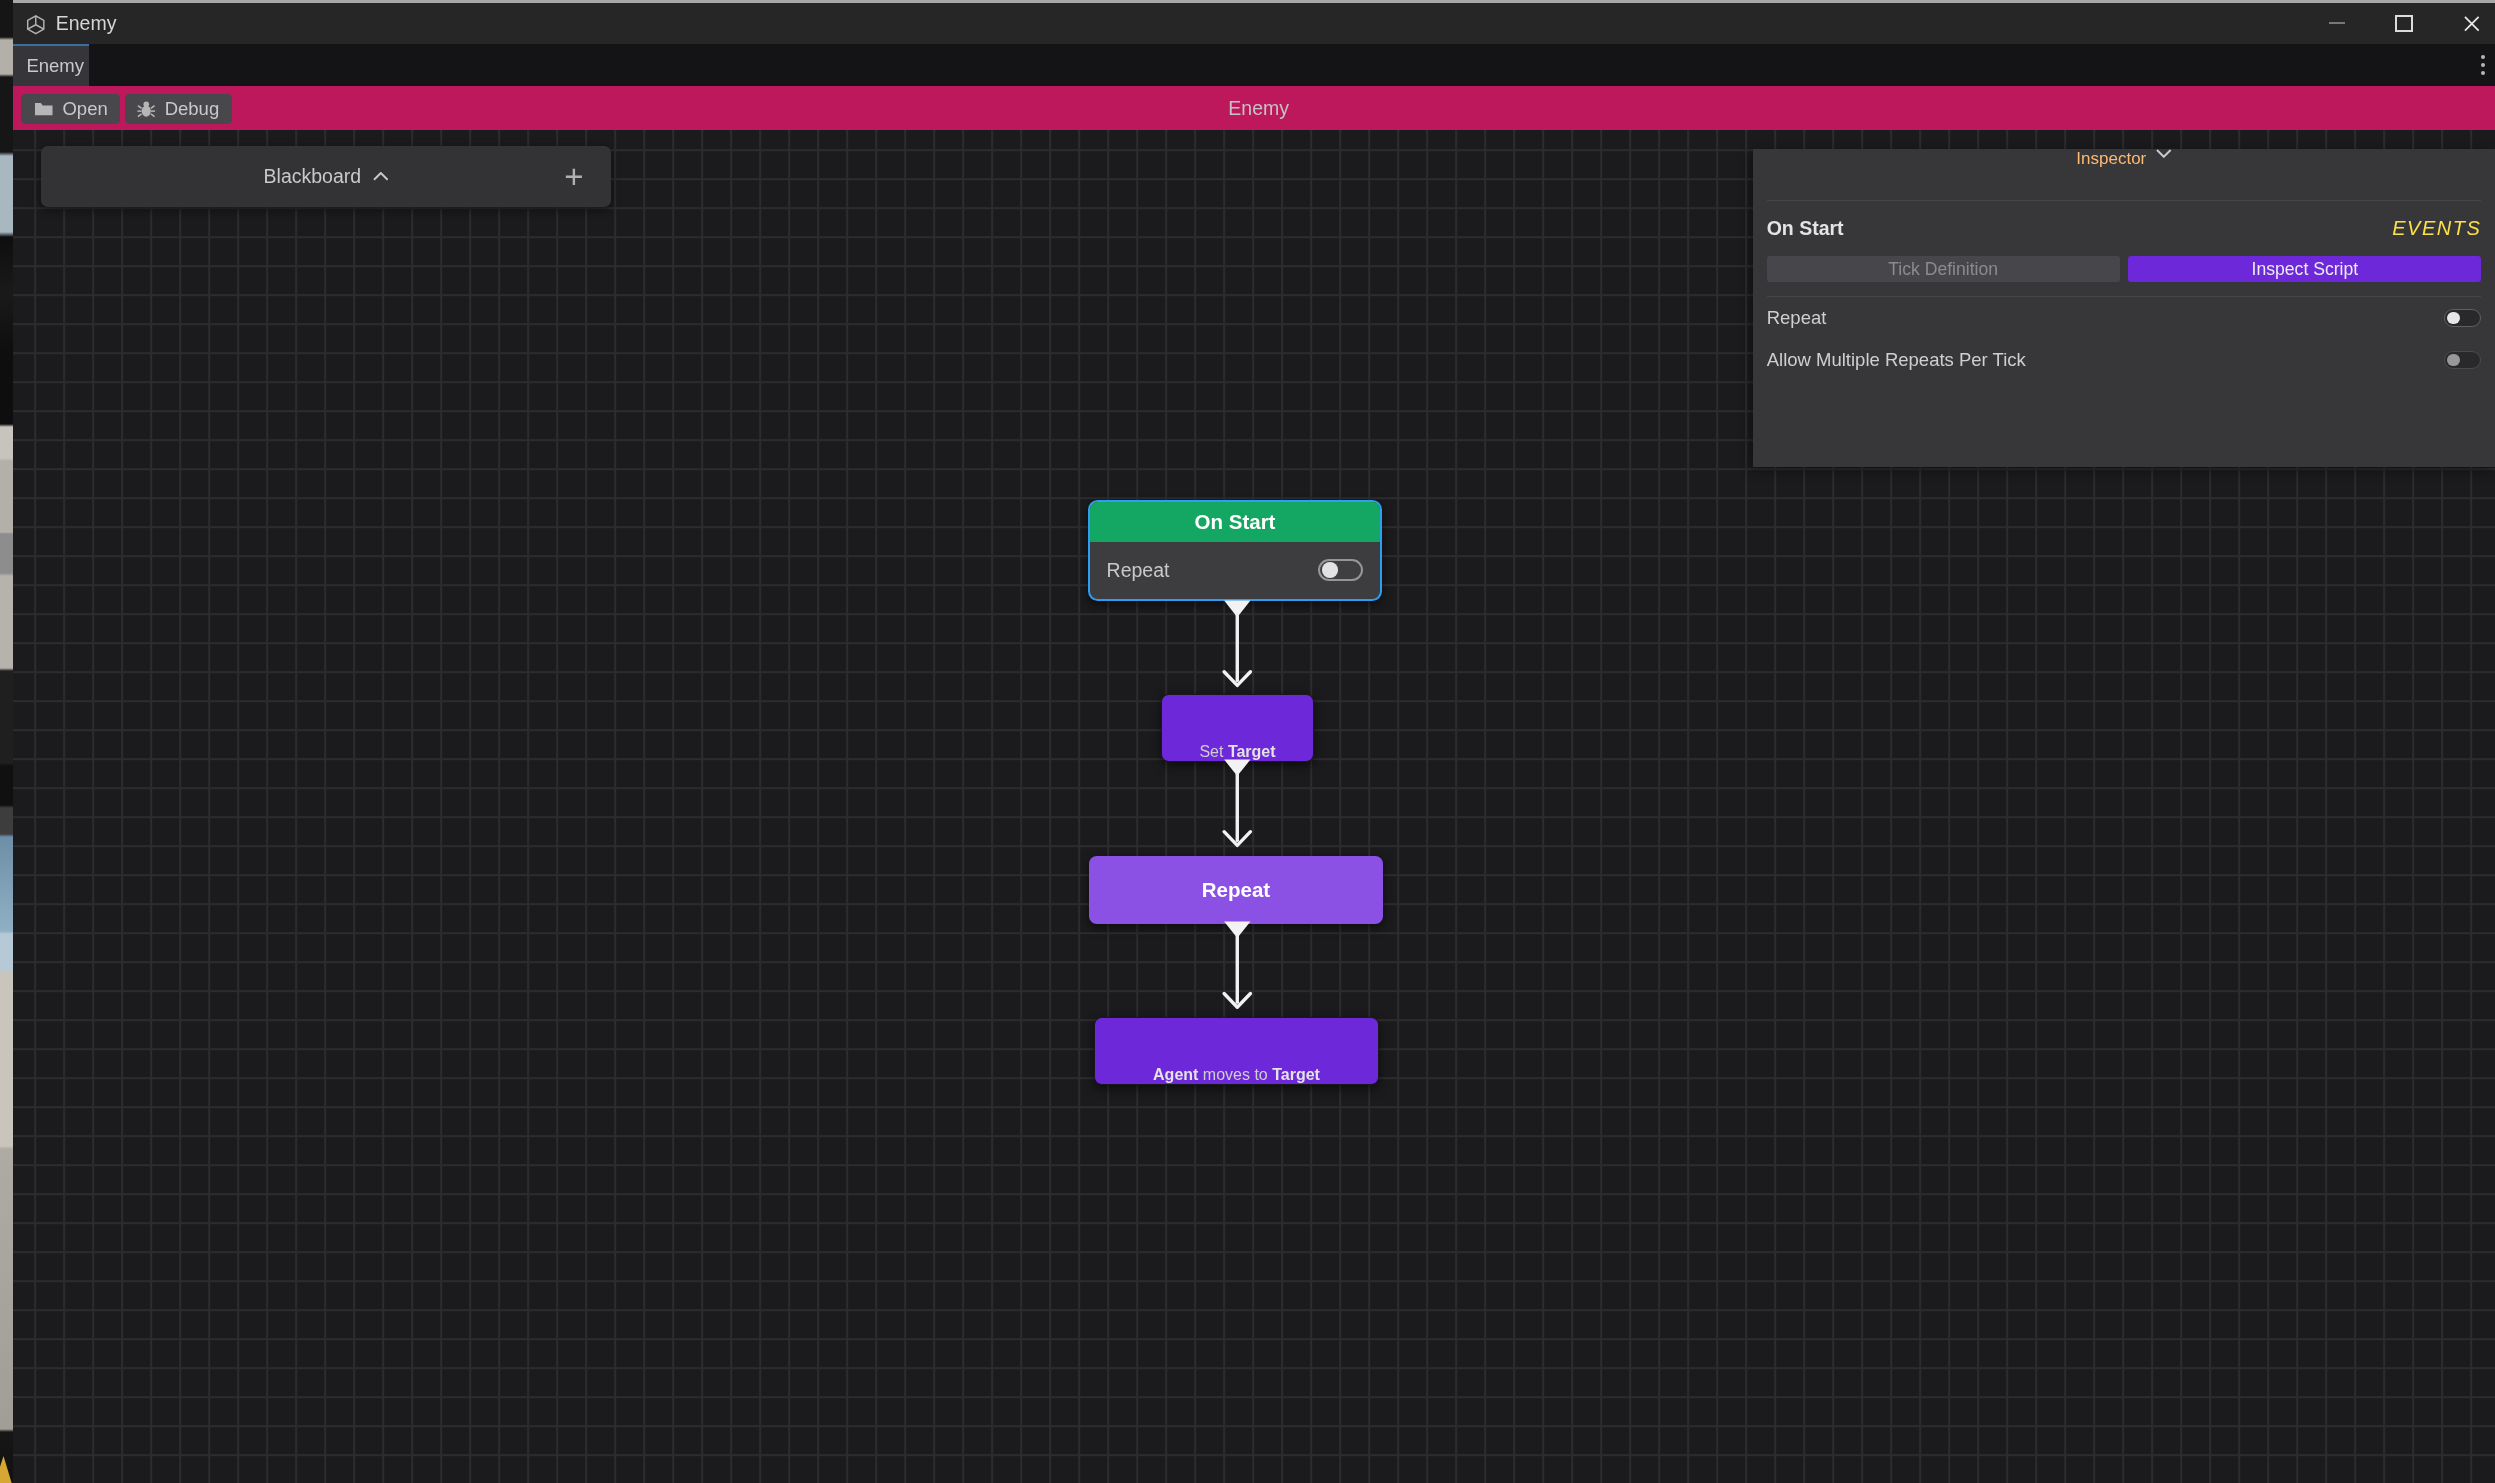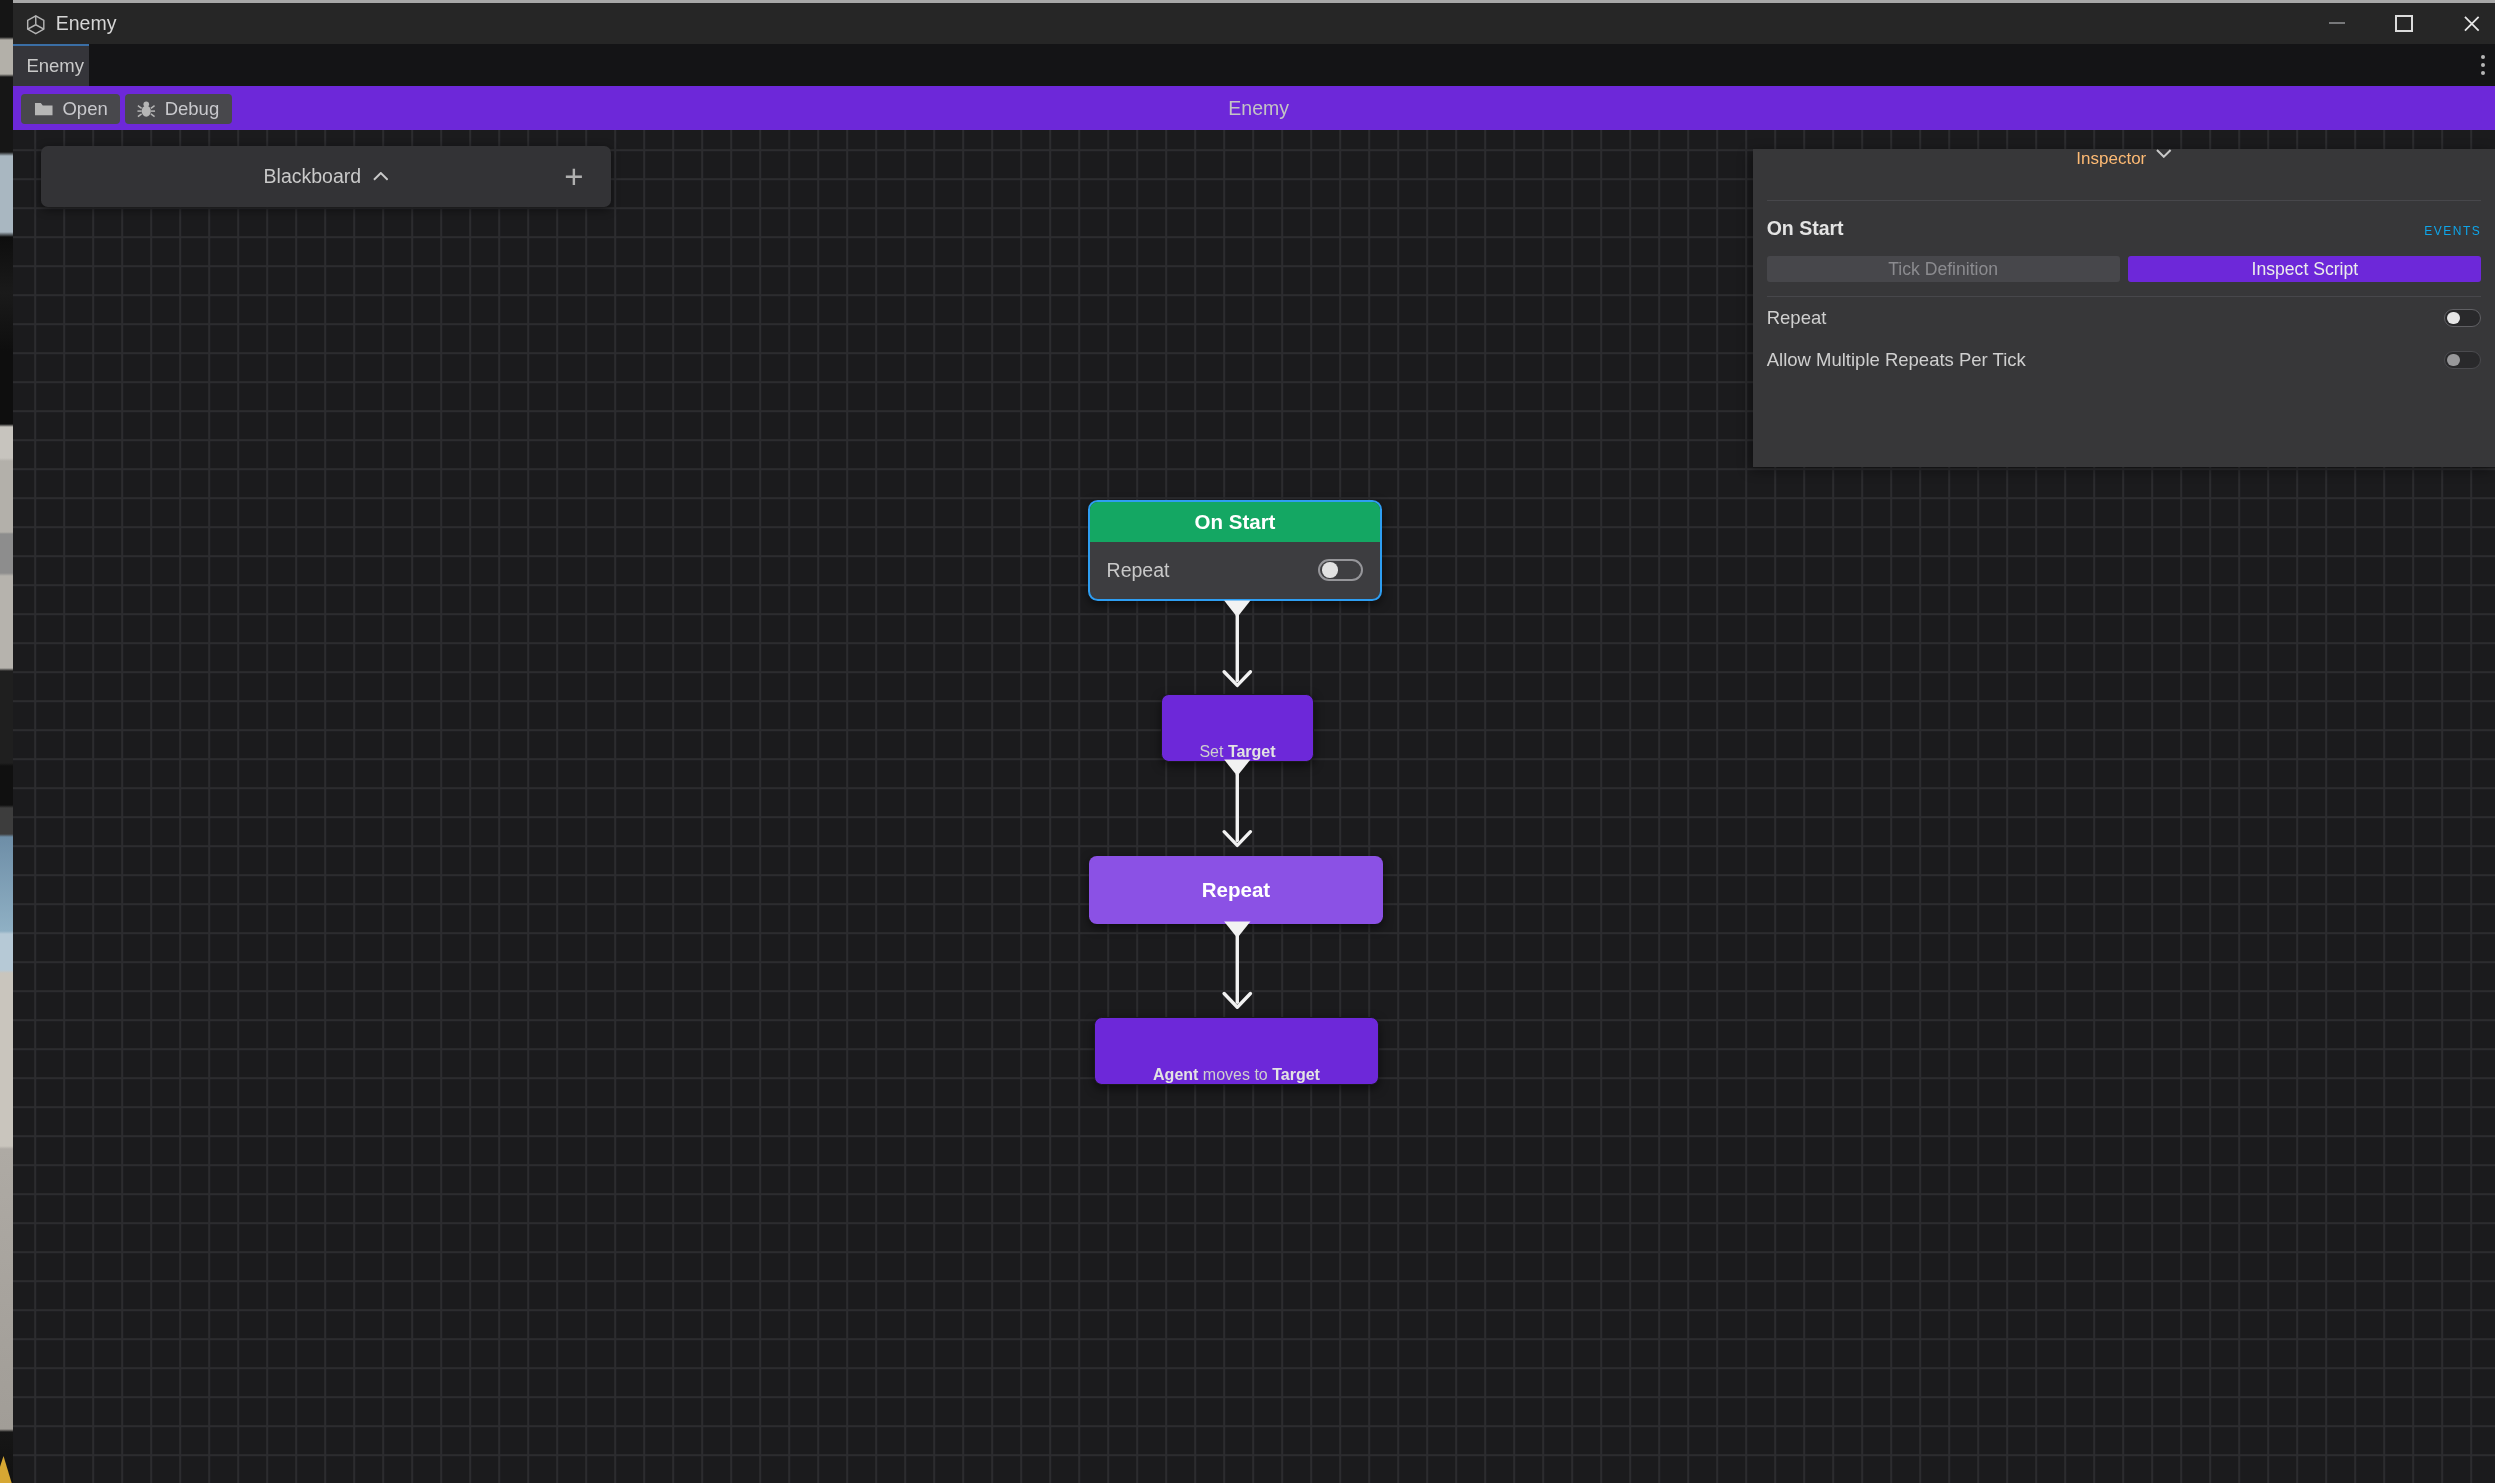--- a/index.html
+++ b/index.html
@@ -42,21 +42,21 @@
   #tabrow{left:12.7px;top:44px;width:2483px;height:42px;background:#141416;}
   #tab-enemy{
     left:0;top:0;width:76px;height:42px;background:#35353a;
     border-top:2.9px solid #3a6ea5;box-sizing:border-box;
     color:#c9c9c9;font-size:18.5px;display:flex;align-items:center;padding-left:13.7px;
   }
   #kebab{right:0;top:0;width:25px;height:42px;display:flex;flex-direction:column;
     align-items:center;justify-content:center;gap:3.9px;}
   #kebab i{width:3.9px;height:3.9px;border-radius:50%;background:#b5b5b5;}
 
-  #toolbar{left:12.7px;top:86px;width:2483px;height:44px;background:#6d28d9;}
+  #toolbar{left:12.7px;top:86px;width:2483px;height:44px;background:#be185d;}
   .tool-btn{
     top:7.8px;height:30px;background:#48484c;border-radius:3.9px;
     display:flex;align-items:center;gap:8.8px;padding:0 12.7px;box-sizing:border-box;
     color:#c9c9cd;font-size:18.5px;
   }
   #open-btn{left:8.8px;}
   #debug-btn{left:112px;}
   #graph-title{left:1246px;top:0;height:44px;line-height:44px;transform:translateX(-50%);
     color:#c4c4c4;font-size:19.5px;}
 
@@ -82,21 +82,21 @@
 
   
   #inspector{
     left:1753px;top:149px;width:742px;height:318px;background:#373739;
     box-shadow:-2.9px 2.9px 11.7px rgba(0,0,0,.4);z-index:2;box-sizing:border-box;padding:0 13.7px;
   }
   #insp-header{height:51px;display:flex;align-items:flex-start;justify-content:center;gap:9.8px;
     color:#fdba74;font-size:17px;border-bottom:1px solid #47474b;}
   #insp-name-row{margin-top:15.6px;display:flex;justify-content:space-between;align-items:baseline;}
   #insp-node-name{color:#e4e4e4;font-size:19.5px;font-weight:bold;}
-  #insp-category{color:#0ea5e9;font-size:12px;letter-spacing:1.5px;}
+  #insp-category{color:#fde047;font-size:20px;letter-spacing:1.5px;font-style:italic;}
   #insp-desc{margin-top:7.8px;color:#b3b3b3;font-size:17.6px;}
   #insp-buttons{margin-top:16.6px;display:flex;gap:8.8px;}
   .insp-btn{flex:1;height:26px;border-radius:2.9px;display:flex;align-items:center;justify-content:center;
     font-size:17.6px;}
   #btn-edit-definition{background:#47474b;color:#8b8b8f;}
   #btn-inspect-script{background:#6d28d9;color:#ececec;}
   #insp-divider2{margin-top:13.7px;border-bottom:1px solid #47474b;}
   .insp-row{height:42px;display:flex;align-items:center;justify-content:space-between;}
   .insp-row .lbl{color:#cfcfcf;font-size:18.5px;}
   .switch{position:relative;border-radius:974px;box-sizing:border-box;}

